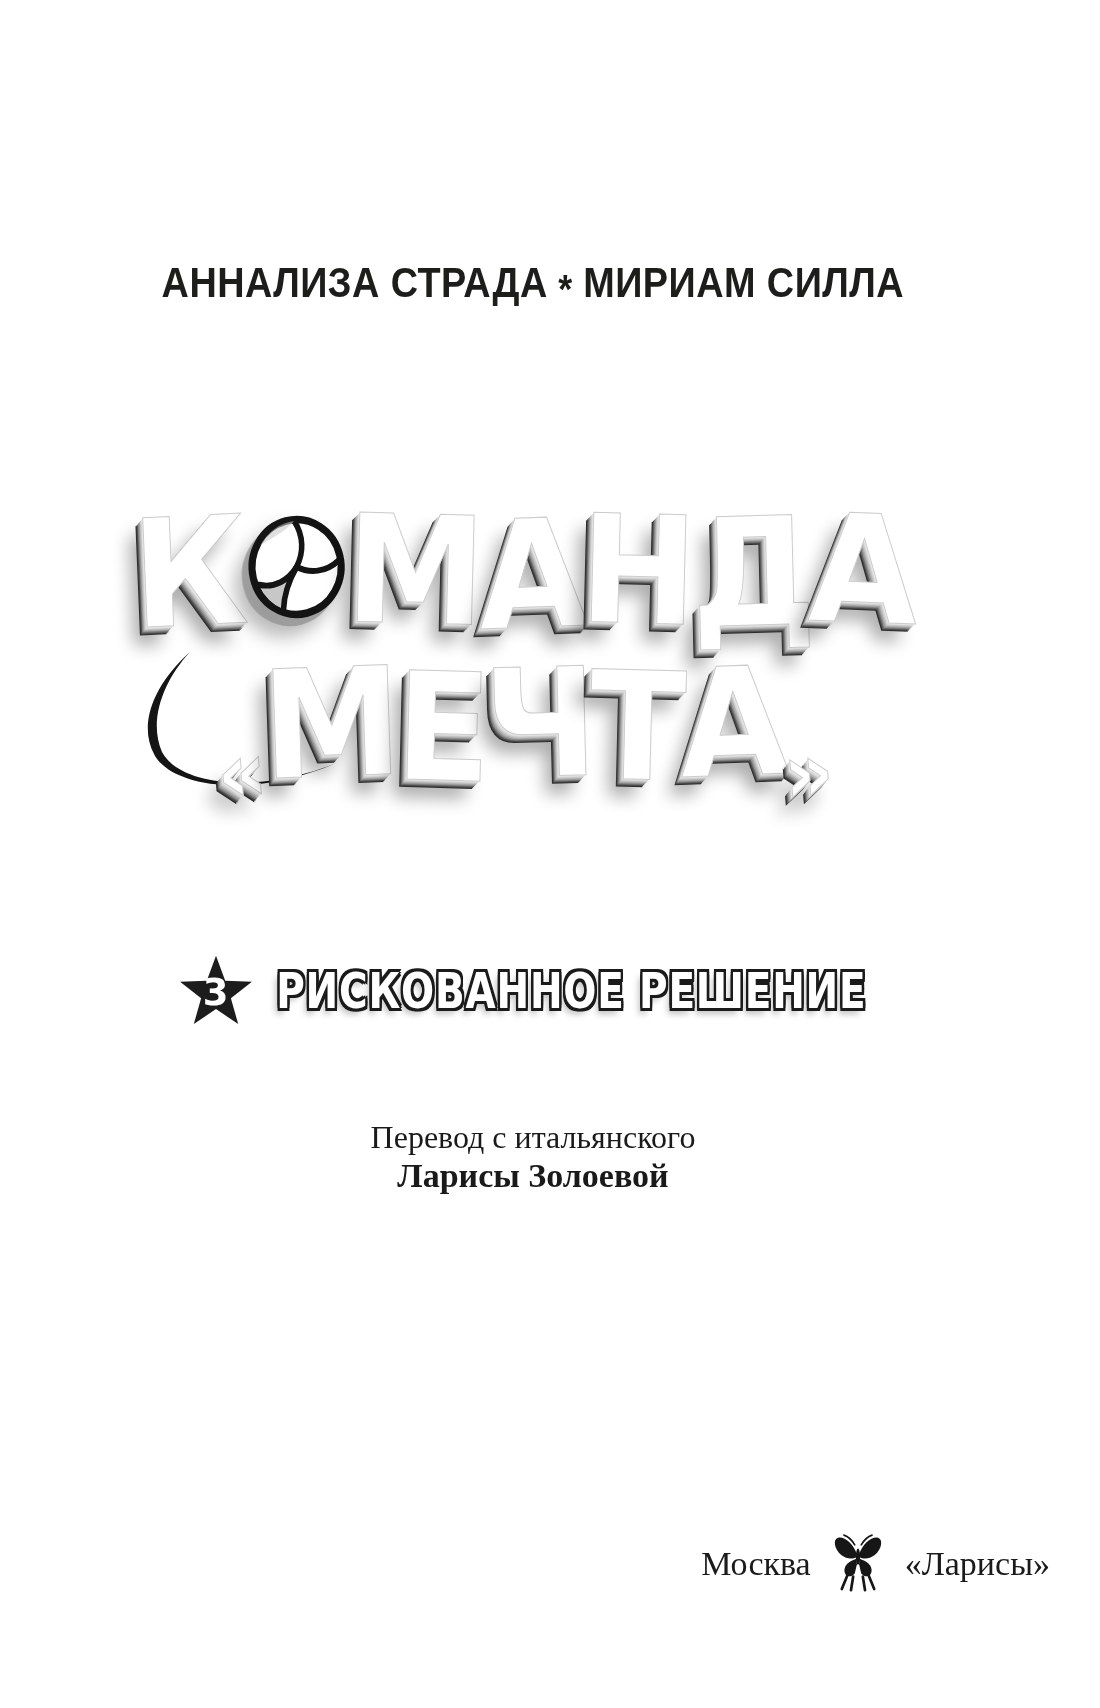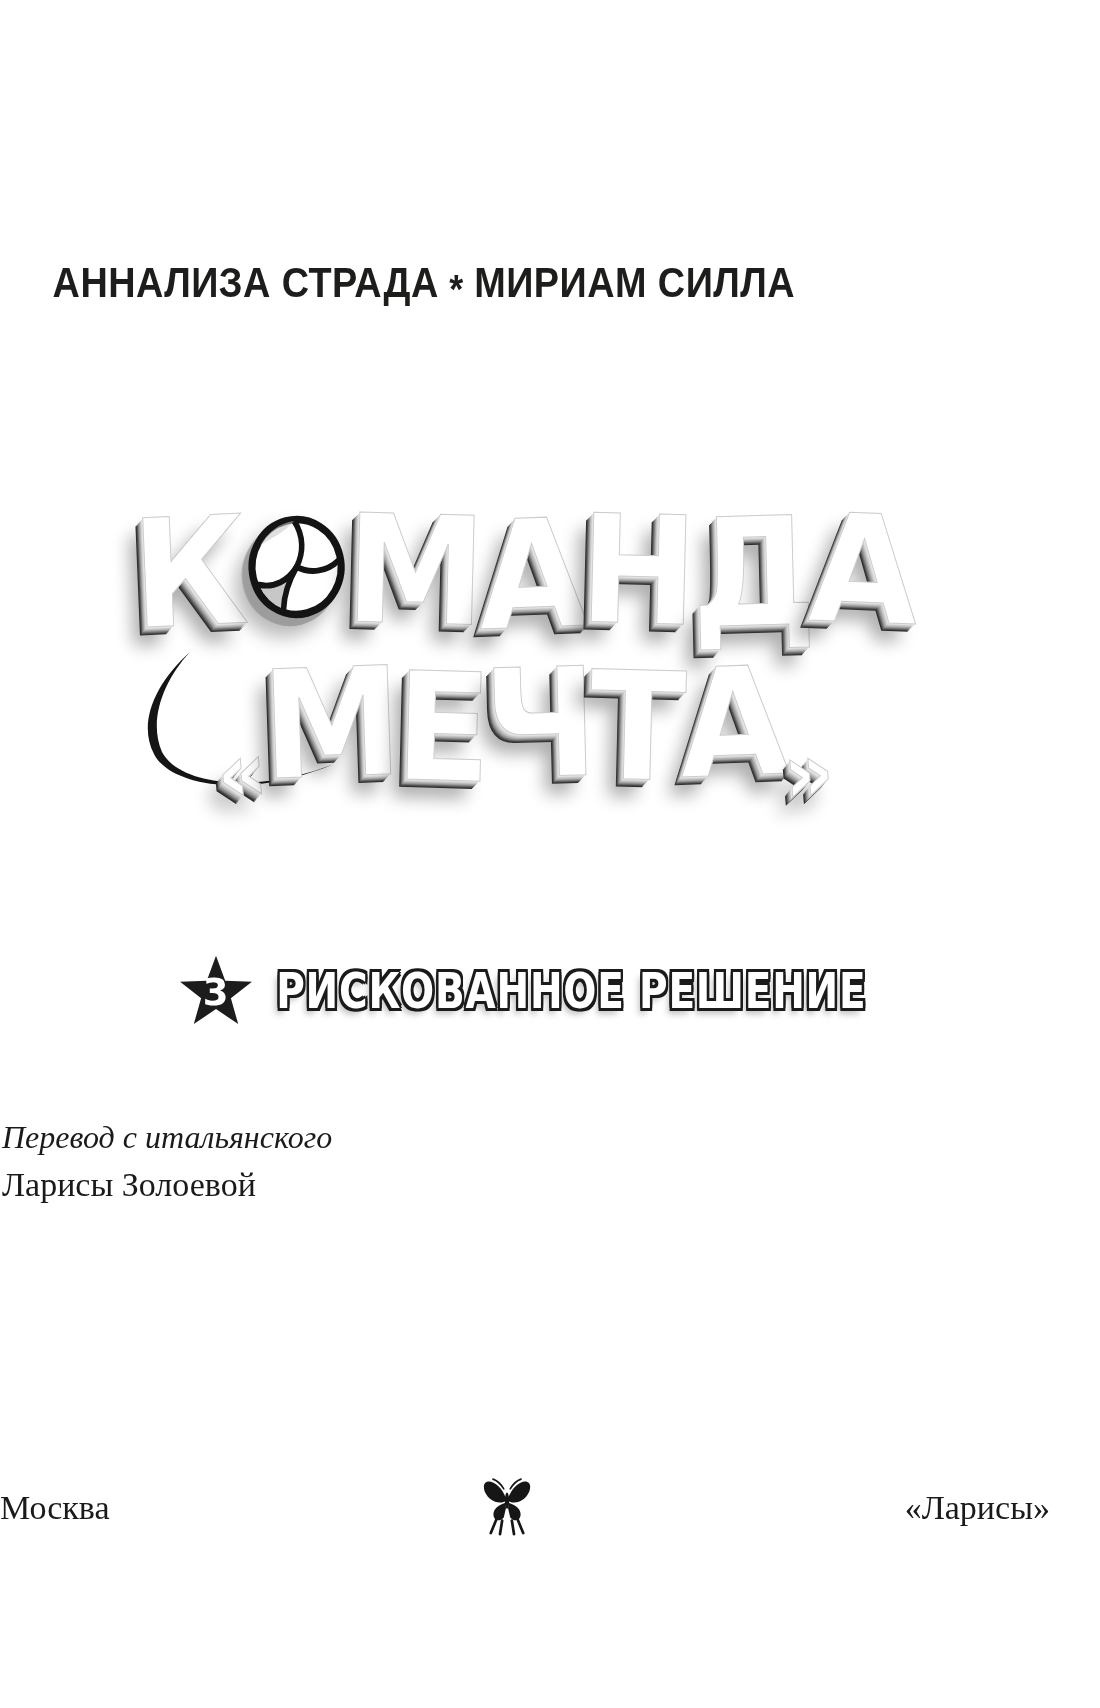--- a/index.html
+++ b/index.html
@@ -1,18 +1,18 @@
 <!DOCTYPE html>
 <html><head>
 <meta charset="utf-8">
 <style>
   html,body{margin:0;padding:0;background:#ffffff;}
   .page{position:relative;width:1100px;height:1708px;background:#ffffff;overflow:hidden;
         font-family:"Liberation Sans",sans-serif;}
-  .band{position:absolute;left:2px;width:1050px;text-align:left;}
+  .band{position:absolute;left:8px;width:1050px;text-align:center;}
 
   
   .authors{top:258px;color:#1d1d1b;font-weight:bold;font-size:43px;letter-spacing:0.5px;}
   .authors .inner{display:inline-block;transform:scaleX(0.88);white-space:nowrap;}
   .authors .sep{display:inline-block;transform:translateY(0.14em);margin:0 12px;font-size:0.95em;}
 
   
   .logo-line{position:absolute;left:0;width:1050px;display:flex;justify-content:center;
              align-items:flex-end;font-family:"DejaVu Sans",sans-serif;font-weight:bold;
              font-size:150px;line-height:1;color:#ffffff;z-index:2;transform:scaleX(0.94);}
@@ -49,26 +49,26 @@
             color:#ffffff;white-space:nowrap;display:inline-block;
             transform:scaleX(0.78);margin:0 -78px;letter-spacing:1px;
             text-shadow:
               3px 0 0 #1b1b1b,-3px 0 0 #1b1b1b,0 3px 0 #1b1b1b,0 -3px 0 #1b1b1b,
               2.2px 2.2px 0 #1b1b1b,-2.2px 2.2px 0 #1b1b1b,2.2px -2.2px 0 #1b1b1b,-2.2px -2.2px 0 #1b1b1b,
               3px 3px 0 #1b1b1b,-3px 3px 0 #1b1b1b,3px -3px 0 #1b1b1b,-3px -3px 0 #1b1b1b,
               -5px 6px 7px rgba(0,0,0,0.25);}
 
   
   .translation{top:1118px;color:#1a1a1a;font-family:"Liberation Serif",serif;}
-  .translation .t1{font-style:italic;font-size:32px;line-height:38px;}
-  .translation .t2{font-size:34px;line-height:40px;margin-top:9px;}
+  .translation .t1{font-size:32px;line-height:38px;}
+  .translation .t2{font-size:34px;line-height:40px;margin-top:0;font-weight:bold;}
 
   
-  .publisher{position:absolute;top:1476px;left:0;width:1050px;display:flex;
-             justify-content:space-between;align-items:center;gap:20px;color:#1a1a1a;
+  .publisher{position:absolute;top:1532px;left:0;width:1050px;display:flex;
+             justify-content:flex-end;align-items:center;gap:20px;color:#1a1a1a;
              font-family:"Liberation Serif",serif;font-size:34px;}
   .butterfly{width:54px;height:64px;flex:0 0 auto;}
   .butterfly svg{display:block;width:54px;height:64px;}
 </style>
 </head>
 <body>
 
 <div class="page">
 
   <div class="band authors">

